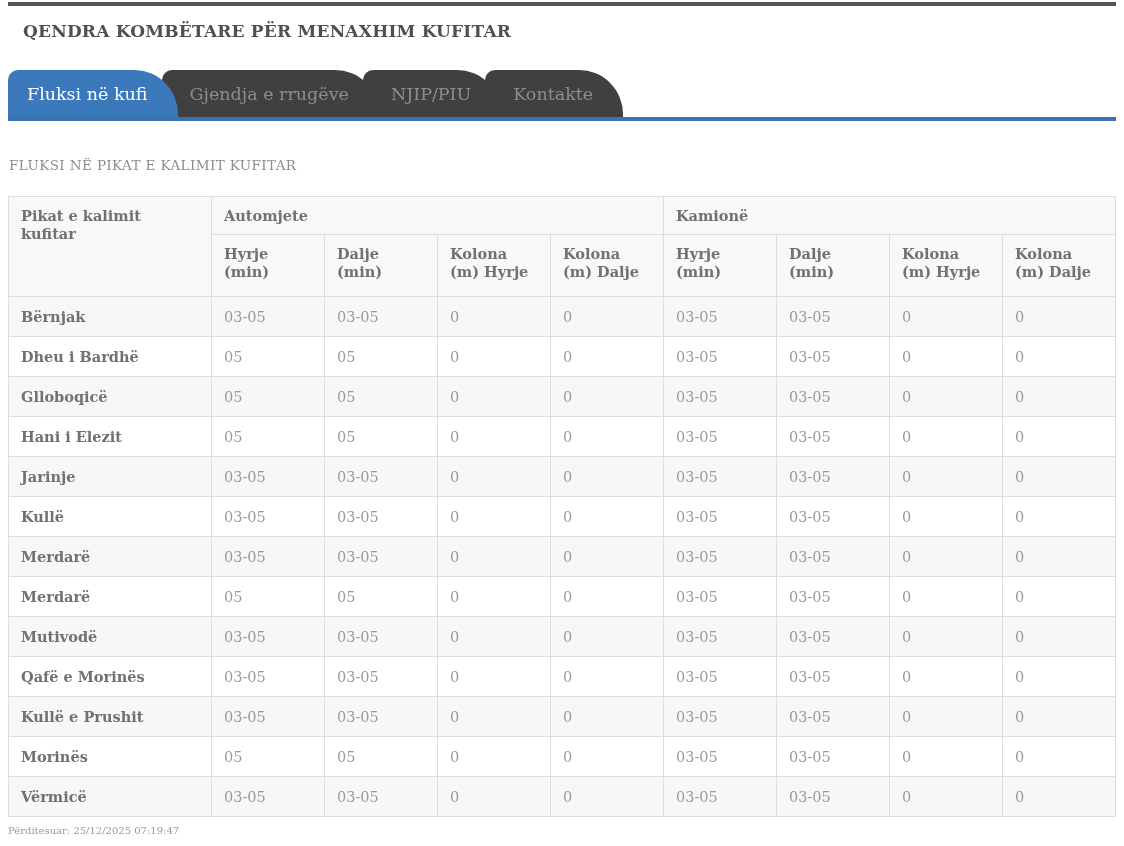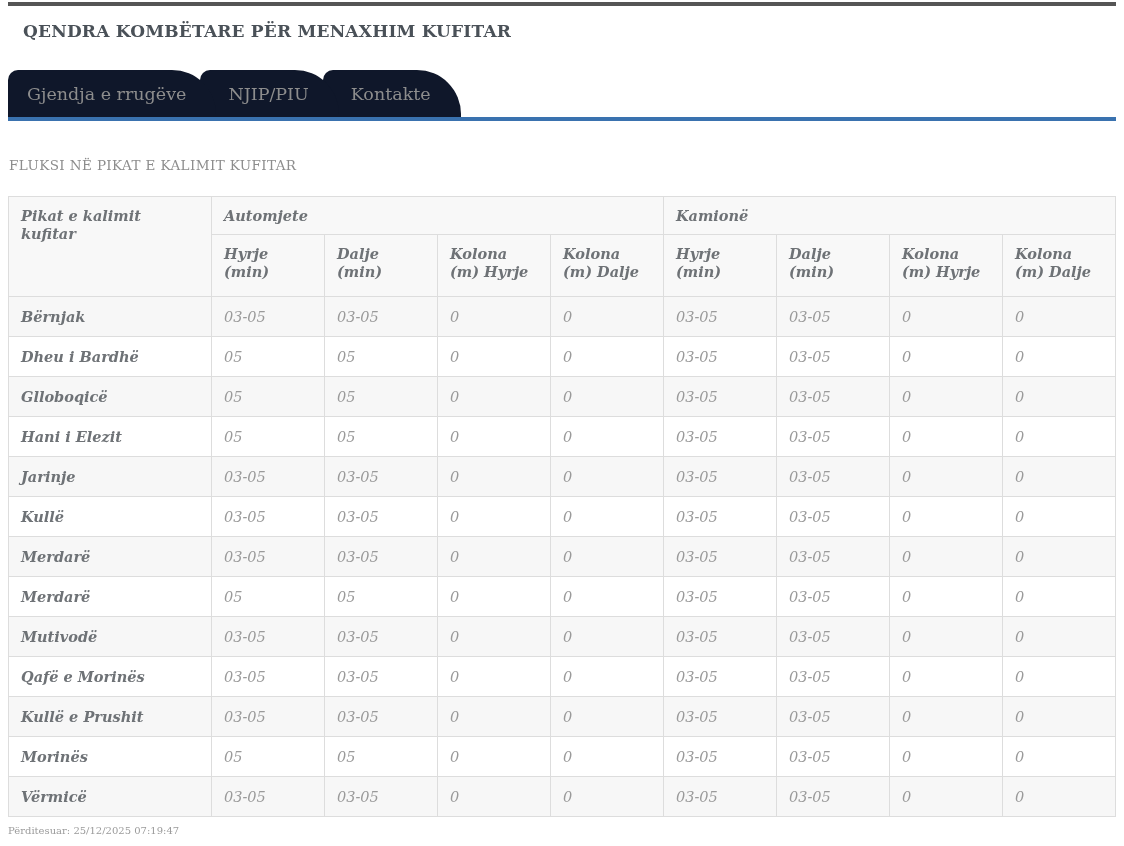--- a/index.html
+++ b/index.html
@@ -31,21 +31,21 @@
     align-items: stretch;
     height: 47px;
     margin-top: 29px;
     position: relative;
   }
   .tab {
     position: relative;
     display: flex;
     align-items: center;
     padding: 0 30px 0 19px;
-    background: #0f172a;
+    background: #404040;
     color: #8d8d8d;
     font-size: 17.5px;
     border-radius: 10px 44px 0 0;
     text-decoration: none;
     cursor: pointer;
     white-space: nowrap;
   }
   .tab + .tab { margin-left: -16px; padding-left: 28px; }
   .tab.active {
     background: #3c79ba;
@@ -61,21 +61,20 @@
     margin: 36px 0 23px 1px;
     font-size: 13.5px;
     font-weight: 400;
     color: #8d8d8d;
     letter-spacing: 0.4px;
   }
   table.flow {
     width: 100%;
     border-collapse: collapse;
     table-layout: fixed;
-    font-style: italic;
   }
   table.flow col.c-first { width: 203px; }
   table.flow th, table.flow td {
     border: 1px solid #dddddd;
     text-align: left;
     vertical-align: top;
     font-size: 14.5px;
     line-height: 18px;
   }
   table.flow thead th {
@@ -109,20 +108,21 @@
 </head>
 <body>
 
 <div class="page">
 
   <div class="top-rule"></div>
 
   <h1 class="site-title">QENDRA KOMBËTARE PËR MENAXHIM KUFITAR</h1>
 
   <div class="tabs">
+      <a class="tab active" style="z-index: 55;">Fluksi në kufi</a>
       <a class="tab" style="z-index: 30;">Gjendja e rrugëve</a>
       <a class="tab" style="z-index: 20;">NJIP/PIU</a>
       <a class="tab" style="z-index: 10;">Kontakte</a>
     </div>
   <div class="tab-underline"></div>
 
   <h2 class="section-title">FLUKSI NË PIKAT E KALIMIT KUFITAR</h2>
 
   <table class="flow">
     <colgroup>

